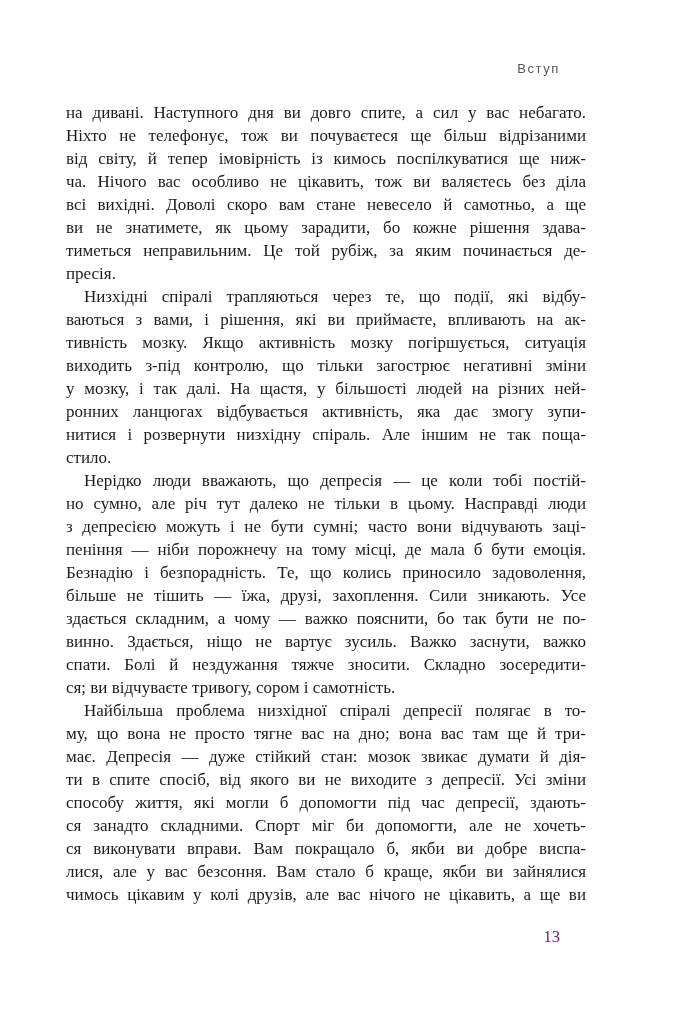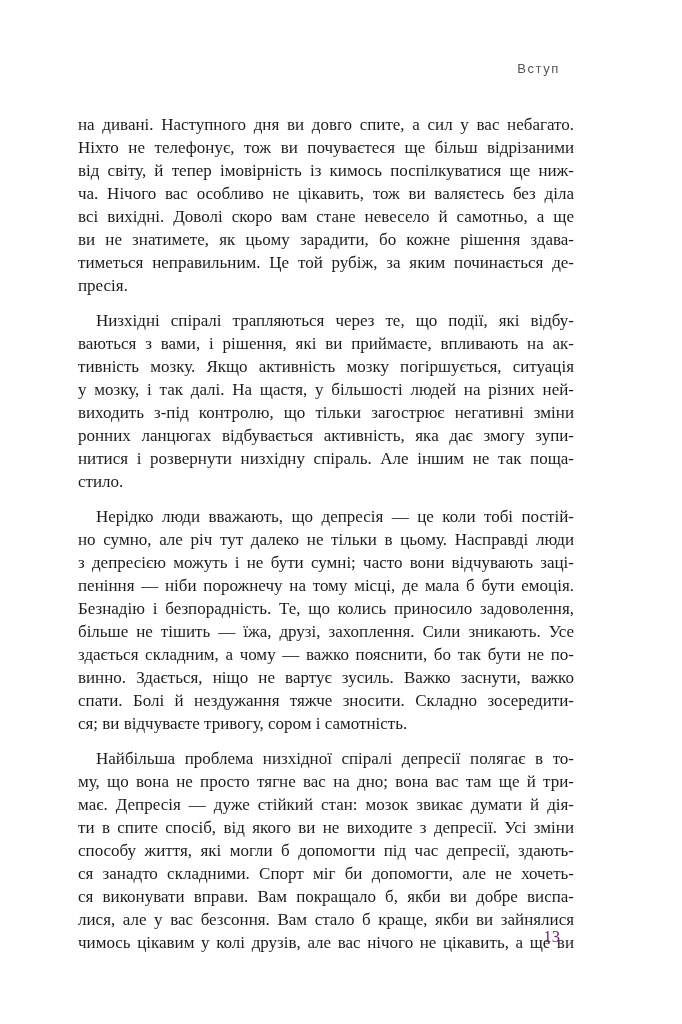--- a/index.html
+++ b/index.html
@@ -26,21 +26,21 @@
     color: #56565a;
   }
   .body-text {
     position: absolute;
     left: 66px;
     top: 101px;
     width: 520px;
     font-size: 17px;
     color: #1c1c1e;
   }
-  .paragraph { margin: 12px; padding: 0; }
+  .paragraph { margin: 0; padding: 0; }
   .line {
     height: 23px;
     line-height: 23px;
     text-align: justify;
     text-align-last: justify;
     overflow: hidden;
     white-space: normal;
   }
   .line.para-end {
     text-align-last: left;
@@ -72,22 +72,22 @@
         <div class="line">ча. Нічого вас особливо не цікавить, тож ви валяєтесь без діла</div>
         <div class="line">всі вихідні. Доволі скоро вам стане невесело й самотньо, а ще</div>
         <div class="line">ви не знатимете, як цьому зарадити, бо кожне рішення здава-</div>
         <div class="line">тиметься неправильним. Це той рубіж, за яким починається де-</div>
         <div class="line para-end">пресія.</div>
       </div>
       <div class="paragraph">
         <div class="line indent">Низхідні спіралі трапляються через те, що події, які відбу-</div>
         <div class="line">ваються з вами, і рішення, які ви приймаєте, впливають на ак-</div>
         <div class="line">тивність мозку. Якщо активність мозку погіршується, ситуація</div>
+        <div class="line">виходить з-під контролю, що тільки загострює негативні зміни</div>
         <div class="line">у мозку, і так далі. На щастя, у більшості людей на різних ней-</div>
-        <div class="line">виходить з-під контролю, що тільки загострює негативні зміни</div>
         <div class="line">ронних ланцюгах відбувається активність, яка дає змогу зупи-</div>
         <div class="line">нитися і розвернути низхідну спіраль. Але іншим не так поща-</div>
         <div class="line para-end">стило.</div>
       </div>
       <div class="paragraph">
         <div class="line indent">Нерідко люди вважають, що депресія — це коли тобі постій-</div>
         <div class="line">но сумно, але річ тут далеко не тільки в цьому. Насправді люди</div>
         <div class="line">з депресією можуть і не бути сумні; часто вони відчувають заці-</div>
         <div class="line">пеніння — ніби порожнечу на тому місці, де мала б бути емоція.</div>
         <div class="line">Безнадію і безпорадність. Те, що колись приносило задоволення,</div>

